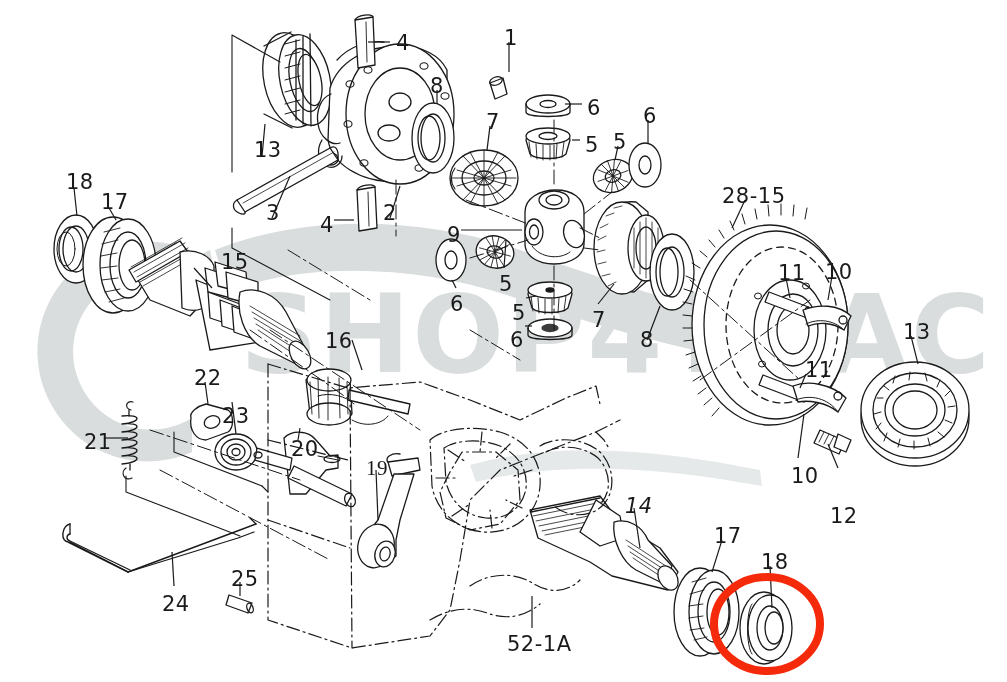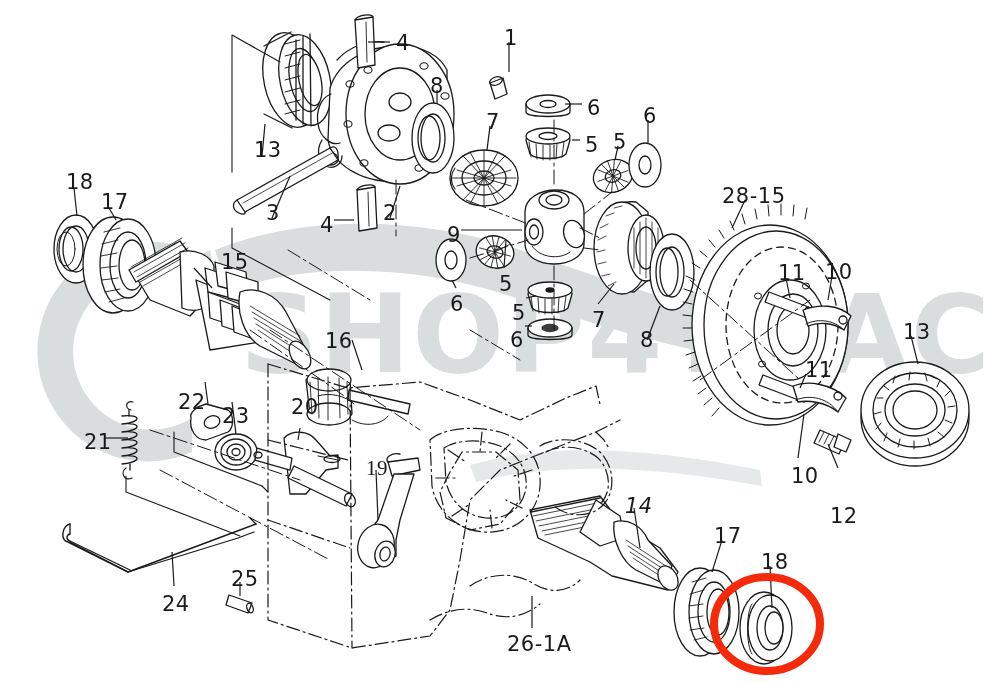--- a/index.html
+++ b/index.html
@@ -570,28 +570,28 @@
       <div class="callout" style="left: 825px; top: 262px;">10</div>
       <div class="callout" style="left: 499px; top: 274px;">5</div>
       <div class="callout" style="left: 450px; top: 294px;">6</div>
       <div class="callout" style="left: 512px; top: 303px;">5</div>
       <div class="callout" style="left: 592px; top: 310px;">7</div>
       <div class="callout" style="left: 903px; top: 322px;">13</div>
       <div class="callout" style="left: 325px; top: 331px;">16</div>
       <div class="callout" style="left: 510px; top: 330px;">6</div>
       <div class="callout" style="left: 640px; top: 330px;">8</div>
       <div class="callout" style="left: 805px; top: 360px;">11</div>
-      <div class="callout" style="left: 178px; top: 368px; margin-top: 24px;">22</div>
+      <div class="callout" style="left: 194px; top: 368px;">22</div>
       <div class="callout" style="left: 222px; top: 406px;">23</div>
-      <div class="callout" style="left: 291px; top: 397px; text-align: right;">20</div>
+      <div class="callout" style="left: 291px; top: 439px; text-align: right;">20</div>
       <div class="callout" style="left: 84px; top: 432px;">21</div>
       <div class="callout" style="left: 366px; top: 458px; font-family: Liberation Serif, serif;">19</div>
       <div class="callout" style="left: 791px; top: 466px;">10</div>
       <div class="callout" style="left: 830px; top: 480px; margin-top: 26px;">12</div>
       <div class="callout" style="left: 625px; top: 496px; font-style: italic;">14</div>
       <div class="callout" style="left: 714px; top: 526px;">17</div>
       <div class="callout" style="left: 761px; top: 552px;">18</div>
       <div class="callout" style="left: 231px; top: 569px;">25</div>
       <div class="callout" style="left: 162px; top: 594px;">24</div>
-      <div class="callout" style="left: 507px; top: 634px;">26-1A</div>
+      <div class="callout" style="left: 507px; top: 634px;">52-1A</div>
     </div>
 
 </div>
 
 </body></html>

